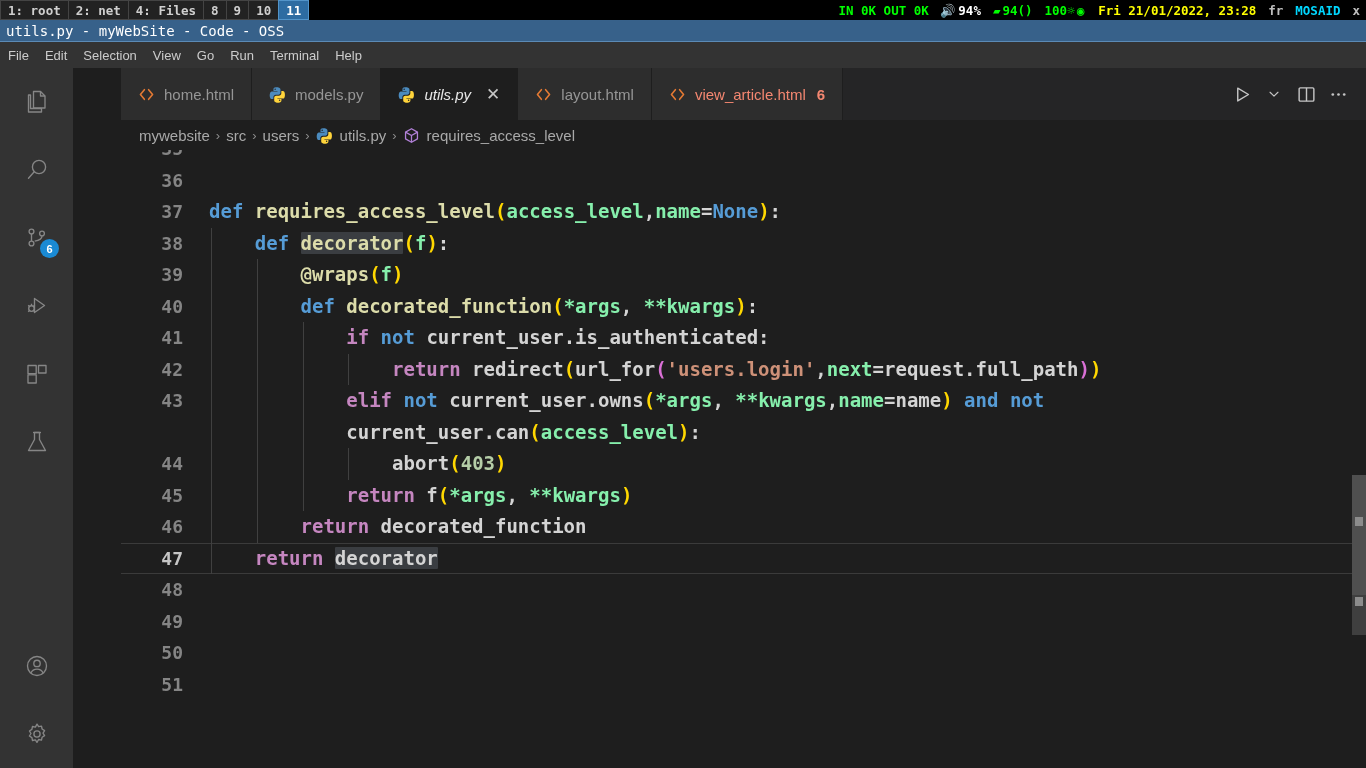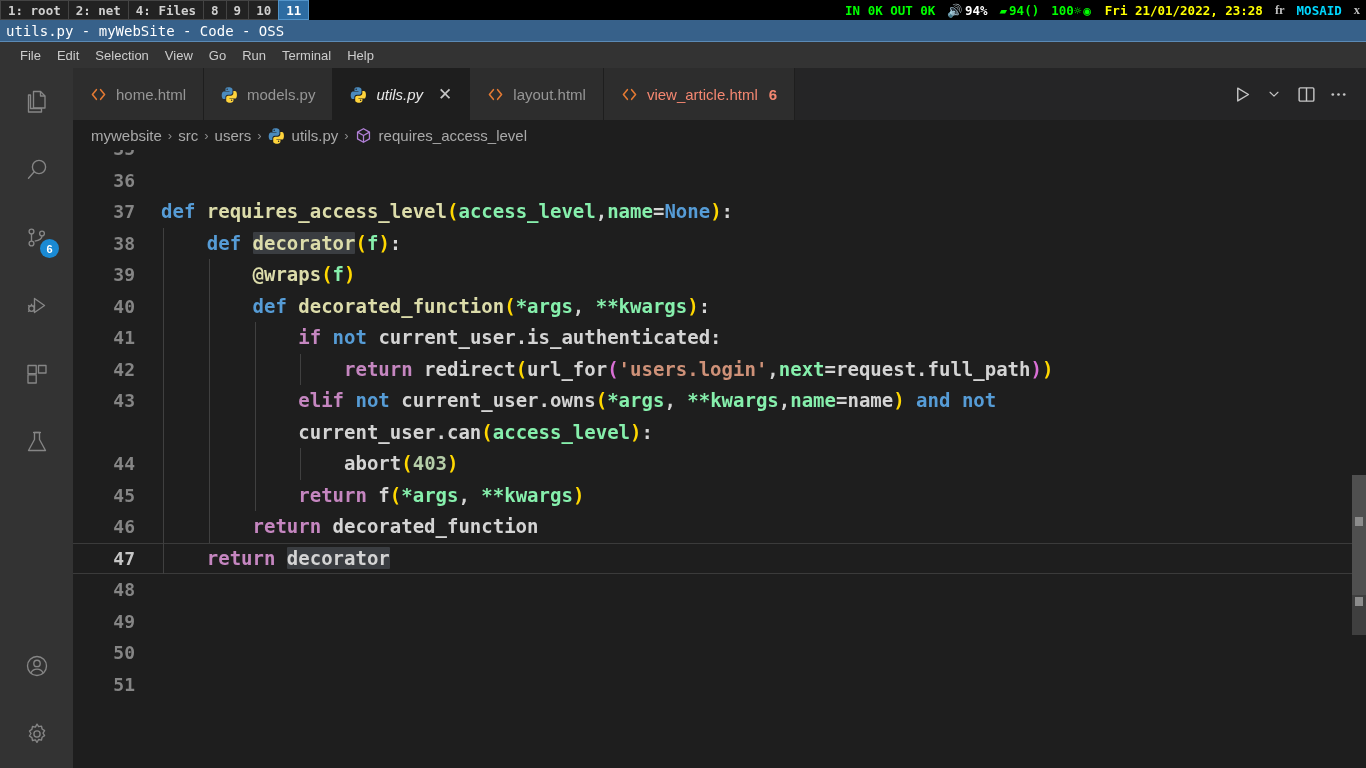--- a/index.html
+++ b/index.html
@@ -30,21 +30,21 @@
     color:#cfcfcf;
     white-space:nowrap;
   }
   .ws:last-child { border-right:1px solid #444444; }
   .ws.active { background:#2d6ca2; border-color:#5294c9; color:#ffffff; }
   #sysbar .spacer { flex:1; }
   .sysitem { display:flex; align-items:center; padding:8px 6px; white-space:nowrap; }
   .sys-green { color:#00ff00; }
   .sys-white { color:#ffffff; }
   .sys-yellow { color:#ffff00; }
-  .sys-grey { color:#bdbdbd;font-family:Liberation Serif, serif; }
+  .sys-grey { color:#bdbdbd; }
   .sys-cyan { color:#00d7ff; }
   .sysicon { display:inline-block; margin-right:2px; }
 
   
   #titlebar {
     height:22px; width:100%;
     background:#3c6382;
     background:#37618a;
     display:flex; align-items:center;
     padding-left:6px;
@@ -52,21 +52,21 @@
     font-family:"DejaVu Sans Mono", monospace;
     font-size:14px;
     border-bottom:1px solid #5b8ab5;
   }
 
   
   #menubar {
     height:26px; width:100%;
     background:#333333;
     display:flex; align-items:center;
-    padding-left:12px;
+    padding-left:0;
     font-size:13px; color:#cccccc;
   }
   .menu-item { padding:3px 8px; cursor:default; }
 
   
   #body { display:flex; height:700px; width:100%; }
 
   
   #activitybar {
     width:73px; background:#333333;
@@ -84,21 +84,21 @@
     position:absolute; right:14px; bottom:14px;
     min-width:19px; height:19px; border-radius:50%;
     background:#1a8ad4; color:#ffffff;
     font-size:11px; font-weight:bold;
     display:flex; align-items:center; justify-content:center;
     padding:0 4px;
   }
   #activitybar .bottom { margin-top:auto; }
 
   
-  #editorgroup { flex:1; display:flex; flex-direction:column; background:#1e1e1e; min-width:0; }
+  #editorgroup { flex:1; display:flex; flex-direction:column; background:#1e1e1e; min-width:0;padding-left:48px; }
 
   
   #tabsrow { height:52px; background:#252526; display:flex; align-items:stretch; flex:none; }
   #tabs { display:flex; align-items:stretch; min-width:0; }
   .tab {
     display:flex; align-items:center; gap:9px;
     padding:0 17px; min-width:0;
     background:#2d2d2d;
     border-right:1px solid #1e1e1e;
     color:#969696; font-size:15px;

